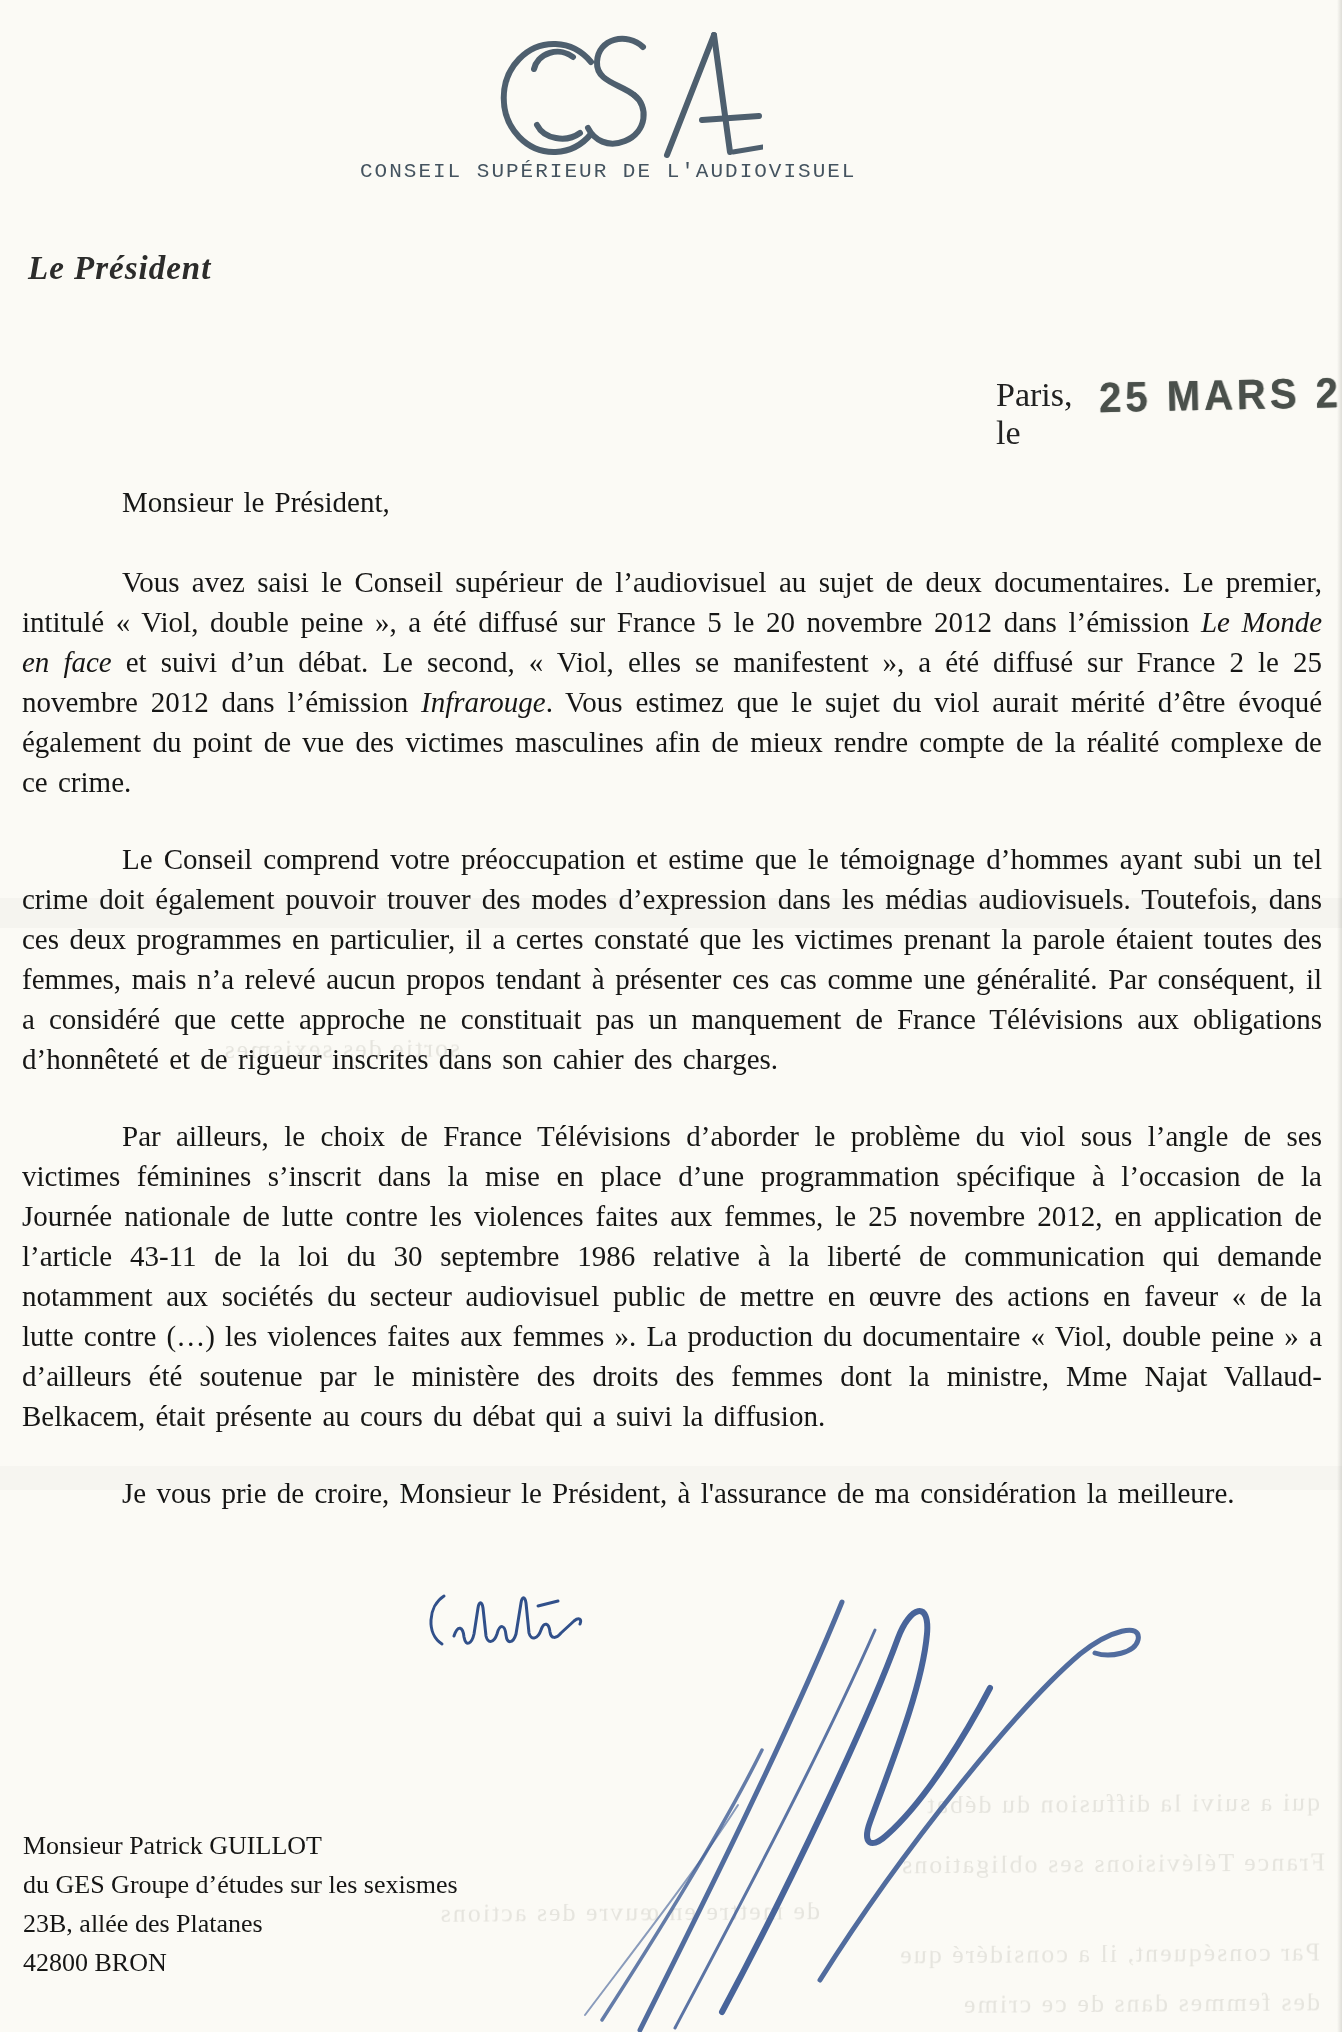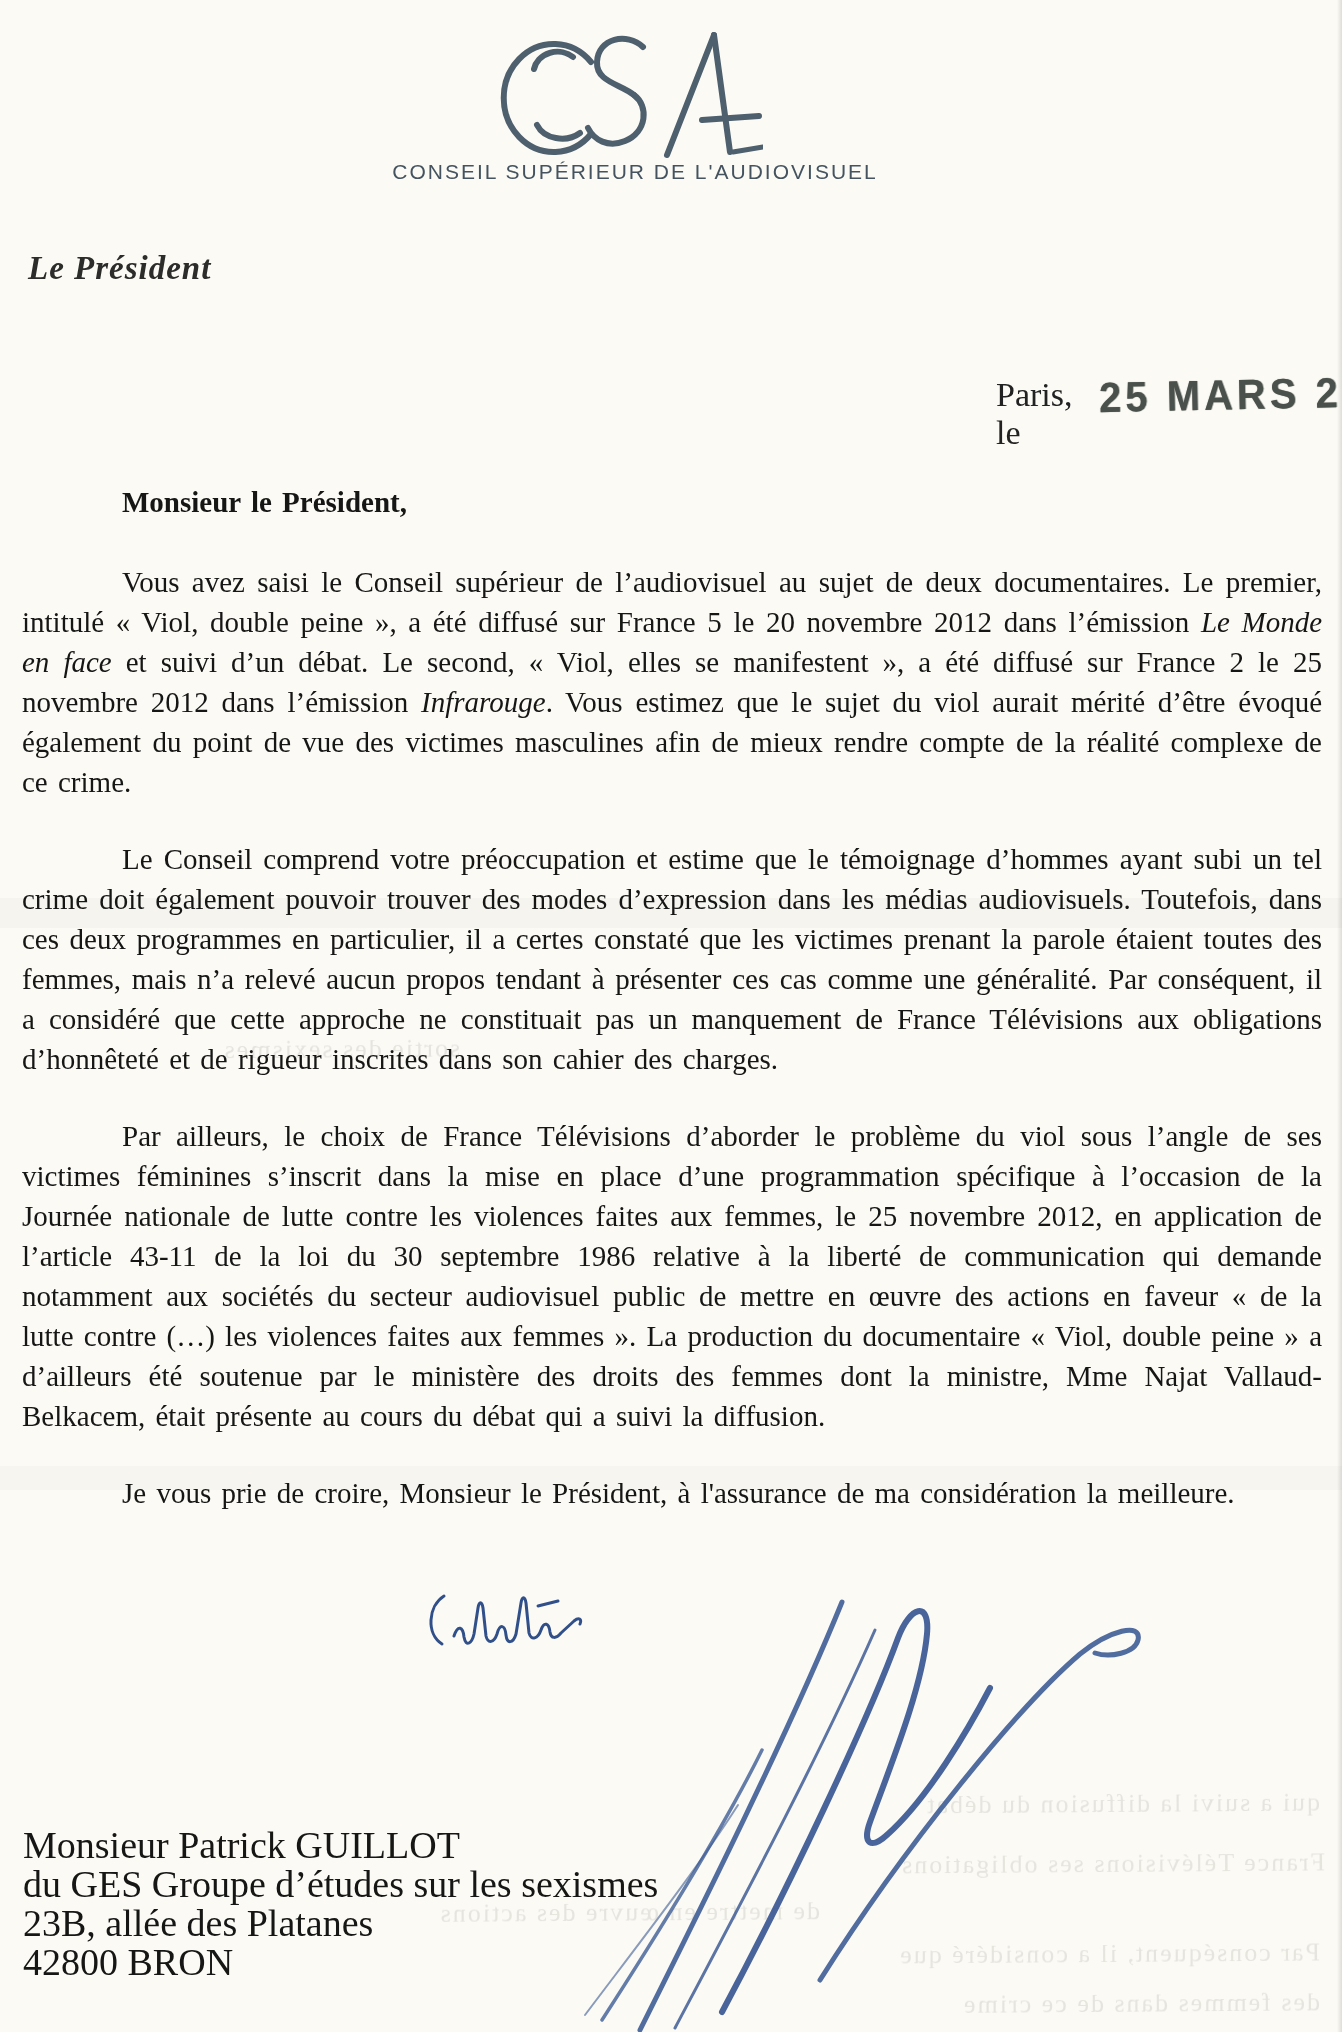--- a/index.html
+++ b/index.html
@@ -34,22 +34,21 @@
     white-space: nowrap;
     overflow: hidden;
   }
 
   
   .logo-wrap { position: absolute; left: 497px; top: 22px; width: 266px; height: 140px; }
   .logo-wrap svg { width: 100%; height: 100%; }
   .logo-stroke { fill: none; stroke: #4e5f6e; stroke-linecap: round; }
   .org-name {
     position: absolute; left: 360px; top: 160px; width: 550px;
-    text-align: center;
-    font-family: Liberation Sans, sans-serif;
+    font-family: Liberation Mono, monospace;
     font-size: 21px; letter-spacing: 2px;
     color: #44535f;
   }
 
   .sender-role {
     position: absolute; left: 28px; top: 250px;
     font-size: 33px; font-weight: bold; font-style: italic;
     color: #2c2c2b; letter-spacing: 1px;
   }
 
@@ -66,37 +65,37 @@
     text-shadow: 1px 0 0 rgba(74,80,75,0.35), 0 0 1px rgba(74,80,75,0.5);
     white-space: nowrap;
   }
 
   
   .body-text {
     position: absolute; left: 22px; top: 482px; width: 1300px;
     font-size: 29px; line-height: 40px; word-spacing: 3px;
     color: #161615;
   }
-  .salutation { text-indent: 100px; margin: 0 0 40px 0; font-weight: bold; }
+  .salutation { text-indent: 100px; margin: 0 0 40px 0; }
   .para { text-align: justify; text-indent: 100px; margin: 8px 0 37px 0; }
 
   
   .closing-svg { position: absolute; left: 420px; top: 1578px; width: 200px; height: 100px; }
   .closing-svg path { fill: none; stroke: #31508a; stroke-width: 3; stroke-linecap: round; stroke-linejoin: round; }
   .signature-svg { position: absolute; left: 490px; top: 1550px; width: 720px; height: 482px; }
   .signature-svg path { fill: none; stroke: #3e5c95; stroke-linecap: round; }
   .signer-name {
     position: absolute; left: 768px; top: 1708px;
     font-size: 31px; color: #141413; letter-spacing: 1px;
   }
 
   
   .recipient {
     position: absolute; left: 23px; top: 1826px;
-    font-size: 38px; line-height: 39px; color: #161615;
+    font-size: 26px; line-height: 39px; color: #161615;
   }
 </style>
 </head>
 <body>
 
 <div class="page">
 
   <div class="scan-edge"></div>
   <div class="scan-band band-a"></div>
   <div class="scan-band band-b"></div>

